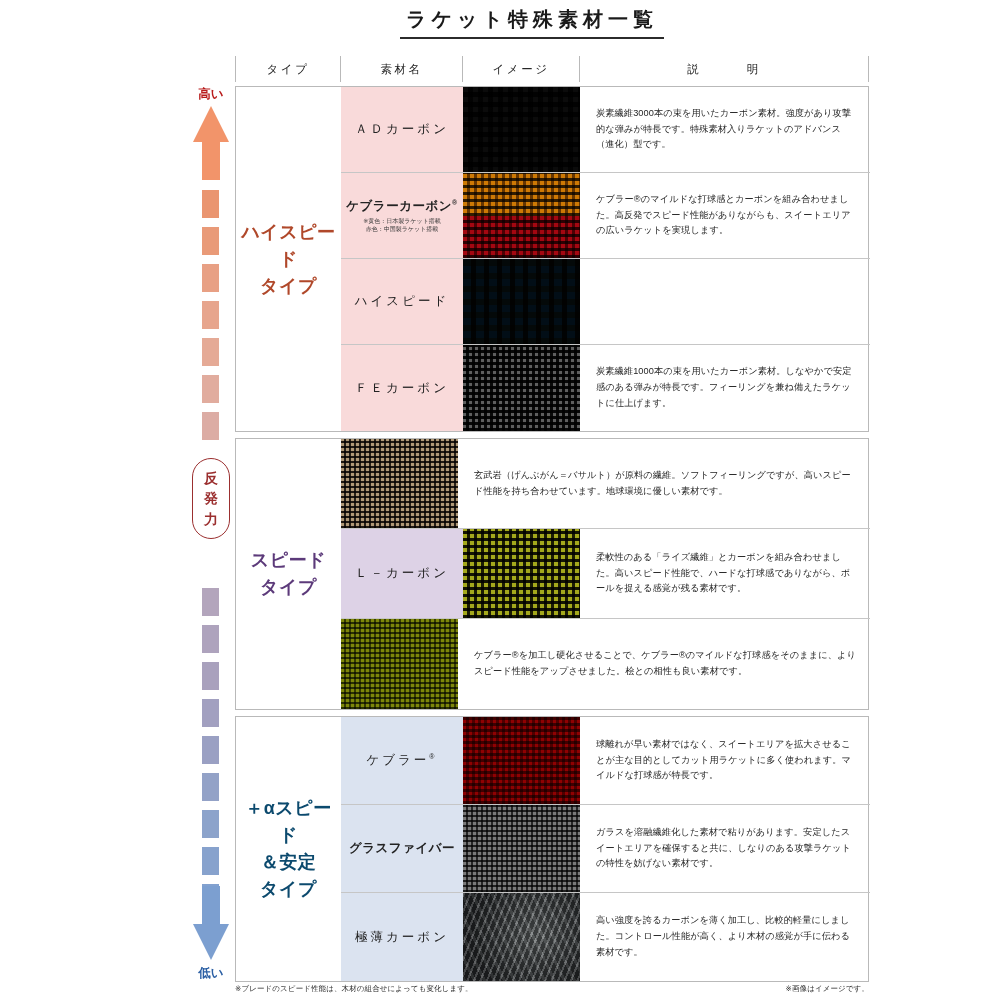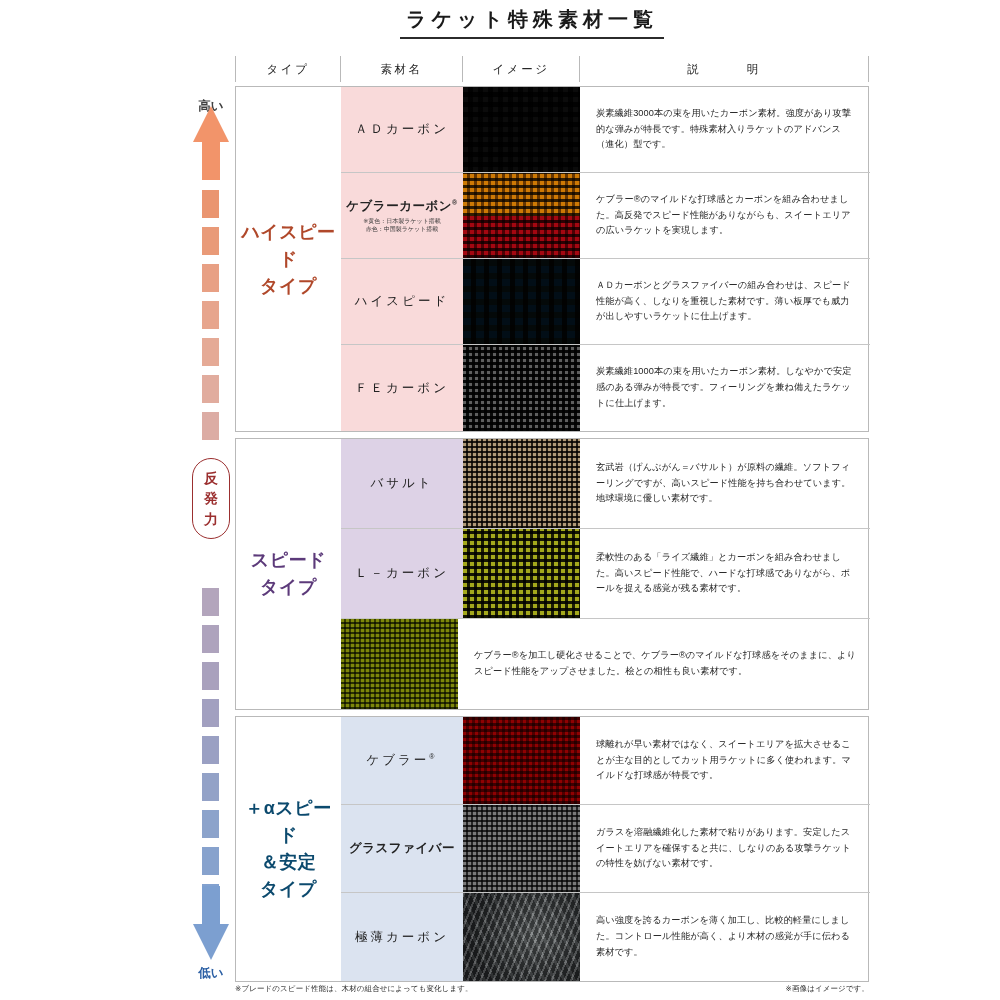--- a/index.html
+++ b/index.html
@@ -61,21 +61,21 @@
   
   .gauge {
     position: absolute;
     left: 150px; top: 86px;
     width: 58px; height: 896px;
   }
   .gauge-label {
     position: absolute; left: 0; width: 58px;
     text-align: center; font-size: 12.5px; font-weight: 700;
   }
-  .lbl-high { top: 12px; color: #404040; }
+  .lbl-high { top: 0; color: #b91c1c; }
   .lbl-low  { bottom: 0; color: #2b5fa4; }
 
   .arrow-up {
     position: absolute; left: 11px; top: 20px;
     width: 36px; height: 74px;
   }
   .arrow-up .head {
     position: absolute; top: 0; left: 0;
     width: 0; height: 0;
     border-left: 18px solid transparent;
@@ -394,23 +394,20 @@
         </div>
       </div>
 
       <div class="mrow">
         <div class="name-cell tint-pink">
           <div class="nm">ハイスピード</div>
         </div>
         <div class="img-cell">
           <div class="img-inner w-gracarbon"></div>
         </div>
-        <div class="desc-cell">
-          <p>ＡＤカーボンとグラスファイバーの組み合わせは、スピード性能が高く、しなりを重視した素材です。薄い板厚でも威力が出しやすいラケットに仕上げます。</p>
-        </div>
       </div>
 
       <div class="mrow">
         <div class="name-cell tint-pink">
           <div class="nm">ＦＥカーボン</div>
         </div>
         <div class="img-cell">
           <div class="img-inner w-fecarbon"></div>
         </div>
         <div class="desc-cell">
@@ -422,23 +419,20 @@
   </div>
 
   <div class="section sec-speed">
     <div class="type-cell type-speed">
       <span style="white-space:pre-line;">スピード
 タイプ</span>
     </div>
     <div class="rows">
 
       <div class="mrow" style="height:90px;">
-        <div class="name-cell tint-purple">
-          <div class="nm">バサルト</div>
-        </div>
         <div class="img-cell">
           <div class="img-inner w-basalt"></div>
         </div>
         <div class="desc-cell">
           <p>玄武岩（げんぶがん＝バサルト）が原料の繊維。ソフトフィーリングですが、高いスピード性能を持ち合わせています。地球環境に優しい素材です。</p>
         </div>
       </div>
 
       <div class="mrow" style="height:90px;">
         <div class="name-cell tint-purple">

